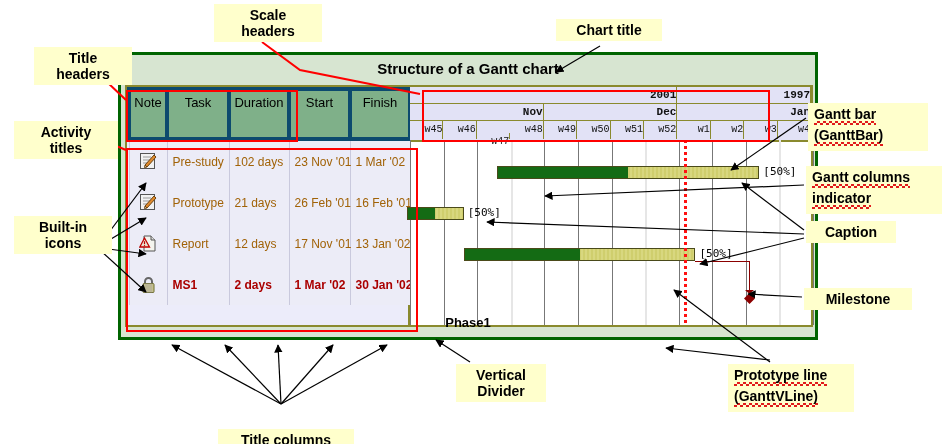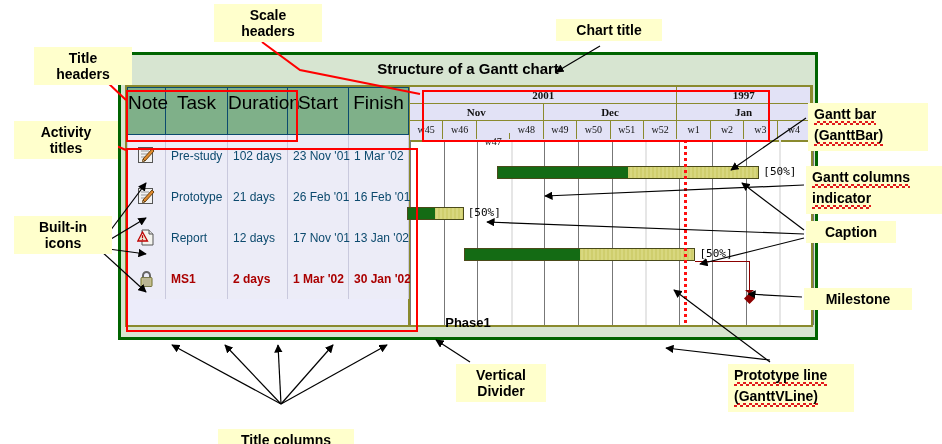--- a/index.html
+++ b/index.html
@@ -27,41 +27,41 @@
                font-size:15px;font-weight:bold;color:#000;}
 
   
   #panel{position:absolute;left:4px;top:30px;width:688px;height:242px;
          border:2px solid #8a8a2e;background:#ffffff;box-sizing:border-box;}
 
   
   #titletable{position:absolute;left:0;top:0;width:283px;height:238px;
               border-right:2px solid #8a8a2e;box-sizing:border-box;background:#ececfa;}
   table.tt{border-collapse:collapse;width:100%;table-layout:fixed;}
-  table.tt th{background:#7fb089;border:1px solid #0c4a6e;height:42px;
-              font-size:19px;font-weight:normal;color:#000;padding:0;vertical-align:top;
+  table.tt th{background:#7fb089;border:4px solid #0c4a6e;height:42px;
+              font-size:13px;font-weight:normal;color:#000;padding:0;vertical-align:top;
               padding-top:4px;}
   table.tt td{background:#ececeff;border-left:1px solid #c9c9dd;border-right:1px solid #c9c9dd;
-              height:41px;font-size:12px;color:#0c4a6e;padding:0 5px;white-space:nowrap;
+              height:41px;font-size:12px;color:#a16207;padding:0 5px;white-space:nowrap;
               background:#ececf7;}
   table.tt td.c-note{text-align:center;padding:0;}
   tr.ms td{color:#aa0000;font-weight:bold;}
 
   
   .bi{display:inline-block;width:19px;height:19px;position:relative;vertical-align:middle;}
   .bi svg{display:block;}
 
   
   #gantt{position:absolute;left:283px;top:0;right:0;bottom:0;background:#fff;}
   #scale{height:53px;position:relative;border-bottom:2px solid #8a8a2e;background:#e2e2f6;}
   .srow{display:flex;height:17px;border-bottom:1px solid #8a8a2e;box-sizing:border-box;}
   .srow:last-child{border-bottom:none;height:18px;}
-  .scell{border-right:1px solid #8a8a2e;box-sizing:border-box;text-align:center;
+  .scell{border-right:1px solid #8a8a2e;box-sizing:border-box;text-align:right;
          font-size:11px;font-weight:bold;color:#111;line-height:16px;
-         font-family:Liberation Serif, serif;}
+         font-family:Liberation Mono, monospace;}
   .scell.wk{font-size:10px;font-weight:normal;line-height:17px;}
   #grid{position:absolute;left:0;top:53px;right:0;bottom:0;}
   .vg{position:absolute;top:0;bottom:0;width:1px;background:#777;}
   .vg.lite{background:#e6e6e6;width:2px;}
 
   
   .bar{position:absolute;height:13px;box-sizing:border-box;
        border:1px solid #4a4a1a;background:#d8d77f;
        background-image:repeating-linear-gradient(90deg,#d8d77f 0 2px,#cfce6d 2px 4px);}
   .prog{position:absolute;left:0;top:0;bottom:0;background:#146b14;}

